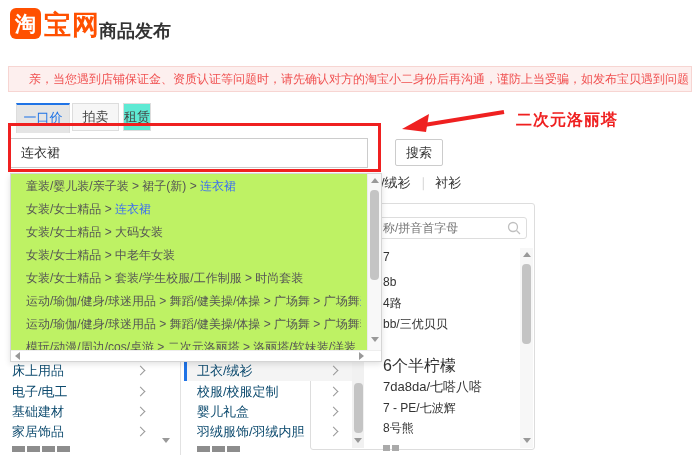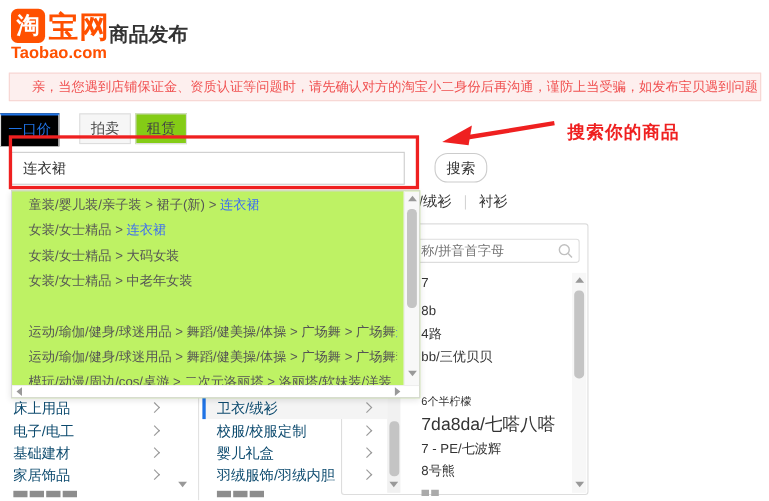--- a/index.html
+++ b/index.html
@@ -10,26 +10,26 @@
   .logo-block { position:absolute; left:10px; top:8px; width:31px; height:31px; background:#ff5000; border-radius:6px; color:#fff; font-weight:bold; font-size:21px; text-align:center; line-height:31px; }
   .logo-rest { position:absolute; left:44px; top:7px; font-size:27px; font-weight:bold; color:#ff5000; letter-spacing:1px; }
   .logo-en { position:absolute; left:10px; top:40px; font-size:15px; font-weight:bold; color:#ff5000; }
   .page-title { position:absolute; left:99px; top:19px; font-size:18px; font-weight:600; color:#333; }
 
   
   .notice { position:absolute; left:8px; top:66px; width:684px; height:26px; background:#fdefee; border:1px solid #f7d5d2; color:#f05050; font-size:12px; line-height:24px; padding-left:20px; white-space:nowrap; overflow:hidden; }
 
   
   .tab { position:absolute; top:103px; height:28px; font-size:13px; text-align:center; line-height:26px; cursor:pointer; }
-  .tab-active { left:0; width:54px; background:#000000; border:1px solid #ddd; border-top:2px solid #1f73e6; border-bottom:none; height:30px; color:#1f73e6; }
+  .tab-active { left:16px; width:54px; background:#e5e5e5; border:1px solid #ddd; border-top:2px solid #1f73e6; border-bottom:none; height:30px; color:#1f73e6; }
   .tab-2 { left:72px; width:47px; background:#f6f6f6; border:1px solid #ddd; color:#444; }
-  .tab-3 { left:123px; width:47px; background:#84cc16; border:1px solid #ddd; color:#444; }
+  .tab-3 { left:123px; width:28px; background:#5eead4; border:1px solid #ddd; color:#444; }
 
   .main-input { position:absolute; left:10px; top:138px; width:358px; height:30px; border:1px solid #ccc; padding-left:10px; font-size:13px; color:#333; font-family:inherit; }
-  .search-btn { position:absolute; left:395px; top:139px; width:48px; height:27px; background:#fff; border:1px solid #ccc; border-radius:12px; font-size:13px; color:#333; font-family:inherit; cursor:pointer; }
+  .search-btn { position:absolute; left:395px; top:139px; width:48px; height:27px; background:#fff; border:1px solid #ccc; border-radius:2px; font-size:13px; color:#333; font-family:inherit; cursor:pointer; }
 
   
   .red-box { position:absolute; left:8px; top:123px; width:373px; height:49px; border:3px solid #ef2020; z-index:9; }
   .anno-label { position:absolute; left:516px; top:110px; font-size:16px; font-weight:bold; color:#ef2020; letter-spacing:1px; z-index:9; }
   .anno-arrow { position:absolute; left:398px; top:102px; z-index:9; }
 
   
   .dropdown { position:absolute; left:10px; top:173px; width:372px; height:189px; background:#bef264; border:1px solid #d5d5d5; box-shadow:0 2px 6px rgba(0,0,0,.12); z-index:5; }
   .sug { position:absolute; left:15px; height:23px; line-height:23px; font-size:12px; color:#555; white-space:nowrap; overflow:hidden; width:335px; cursor:pointer; }
   .sug .hl { color:#3d6ef2; }
@@ -56,21 +56,20 @@
   .sel-bg { position:absolute; left:184px; top:361px; width:168px; height:20px; background:#f4f4f4; z-index:1; }
   .sel-bar { position:absolute; left:184px; top:361px; width:3px; height:20px; background:#1f73e6; z-index:2; }
 </style>
 </head>
 <body>
 
 <div id="app">
 
   <div class="logo-block">淘</div>
   <div class="logo-rest">宝网</div>
-  <div class="logo-en">Taobao.com</div>
   <div class="page-title">商品发布</div>
 
   <div class="notice">亲，当您遇到店铺保证金、资质认证等问题时，请先确认对方的淘宝小二身份后再沟通，谨防上当受骗，如发布宝贝遇到问题，您也可以尝试使用咨询万象客服来解决哦。</div>
 
   <div class="tab tab-active">一口价</div>
   <div class="tab tab-2">拍卖</div>
   <div class="tab tab-3">租赁</div>
 
   <input class="main-input" value="连衣裙" style="">
   <button class="search-btn">搜索</button>
@@ -121,49 +120,50 @@
       <i></i>
       <i></i>
       <i></i>
     </div>
 
   <div class="sb" style="left:352px;top:361px;width:12px;height:87px;background:#f1f1f1">
     <div class="thumb" style="top:22px;height:50px;left:1.5px"></div>
     <div class="tri-down" style="position:absolute;left:2px;top:77px"></div>
   </div>
 
-  <div class="frag" style="top:358px;font-size:10px">6个半柠檬</div>
-  <div class="frag" style="top:379px;font-size:16px">7da8da/七嗒八嗒</div>
+  <div class="frag" style="top:358px;font-size:16px">6个半柠檬</div>
+  <div class="frag" style="top:379px;font-size:13px">7da8da/七嗒八嗒</div>
   <div class="frag" style="top:400px;font-size:12px">7 - PE/七波辉</div>
   <div class="frag" style="top:420px;font-size:12px">8号熊</div>
   <div class="glyph-strip" style="left:383px;top:445px">
       <i style="width:7px;background:#aaa"></i>
       <i style="width:7px;background:#aaa"></i>
     </div>
 
   <div class="dropdown">
     <div class="sug" style="top:1px"><span>童装/婴儿装/亲子装 &gt; 裙子(新) &gt; </span><span class="hl">连衣裙</span></div>
     <div class="sug" style="top:24px"><span>女装/女士精品 &gt; </span><span class="hl">连衣裙</span></div>
     <div class="sug" style="top:47px"><span>女装/女士精品 &gt; 大码女装</span><span class="hl"></span></div>
     <div class="sug" style="top:70px"><span>女装/女士精品 &gt; 中老年女装</span><span class="hl"></span></div>
+    <div class="sug" style="top:93px"><span>女装/女士精品 &gt; 套装/学生校服/工作制服 &gt; 时尚套装</span><span class="hl"></span></div>
     <div class="sug" style="top:116px"><span>运动/瑜伽/健身/球迷用品 &gt; 舞蹈/健美操/体操 &gt; 广场舞 &gt; 广场舞</span><span class="hl">连衣裙</span></div>
     <div class="sug" style="top:139px"><span>运动/瑜伽/健身/球迷用品 &gt; 舞蹈/健美操/体操 &gt; 广场舞 &gt; 广场舞套装</span><span class="hl"></span></div>
     <div class="sug" style="top:162px"><span>模玩/动漫/周边/cos/桌游 &gt; 二次元洛丽塔 &gt; 洛丽塔/软妹装/洋装</span><span class="hl"></span></div>
 
     <div class="vscroll">
       <div class="tri-up" style="margin:4px auto 0"></div>
       <div class="thumb" style="top:16px;height:90px"></div>
       <div class="tri-down" style="position:absolute;left:2.5px;top:163px"></div>
     </div>
     <div class="hscroll">
       <div class="tri-left" style="position:absolute;left:4px;top:1px"></div>
       <div class="tri-right" style="position:absolute;left:348px;top:1px"></div>
     </div>
   </div>
 
   <div class="red-box"></div>
   <svg class="anno-arrow" width="112" height="34">
     <line x1="106" y1="10" x2="26" y2="23" stroke="#ef2020" stroke-width="4"></line>
     <polygon points="4,27 31,12 28,30" fill="#ef2020"></polygon>
   </svg>
-  <div class="anno-label">搜索你的商品</div>
+  <div class="anno-label">二次元洛丽塔</div>
 
 </div>
 
 </body></html>

